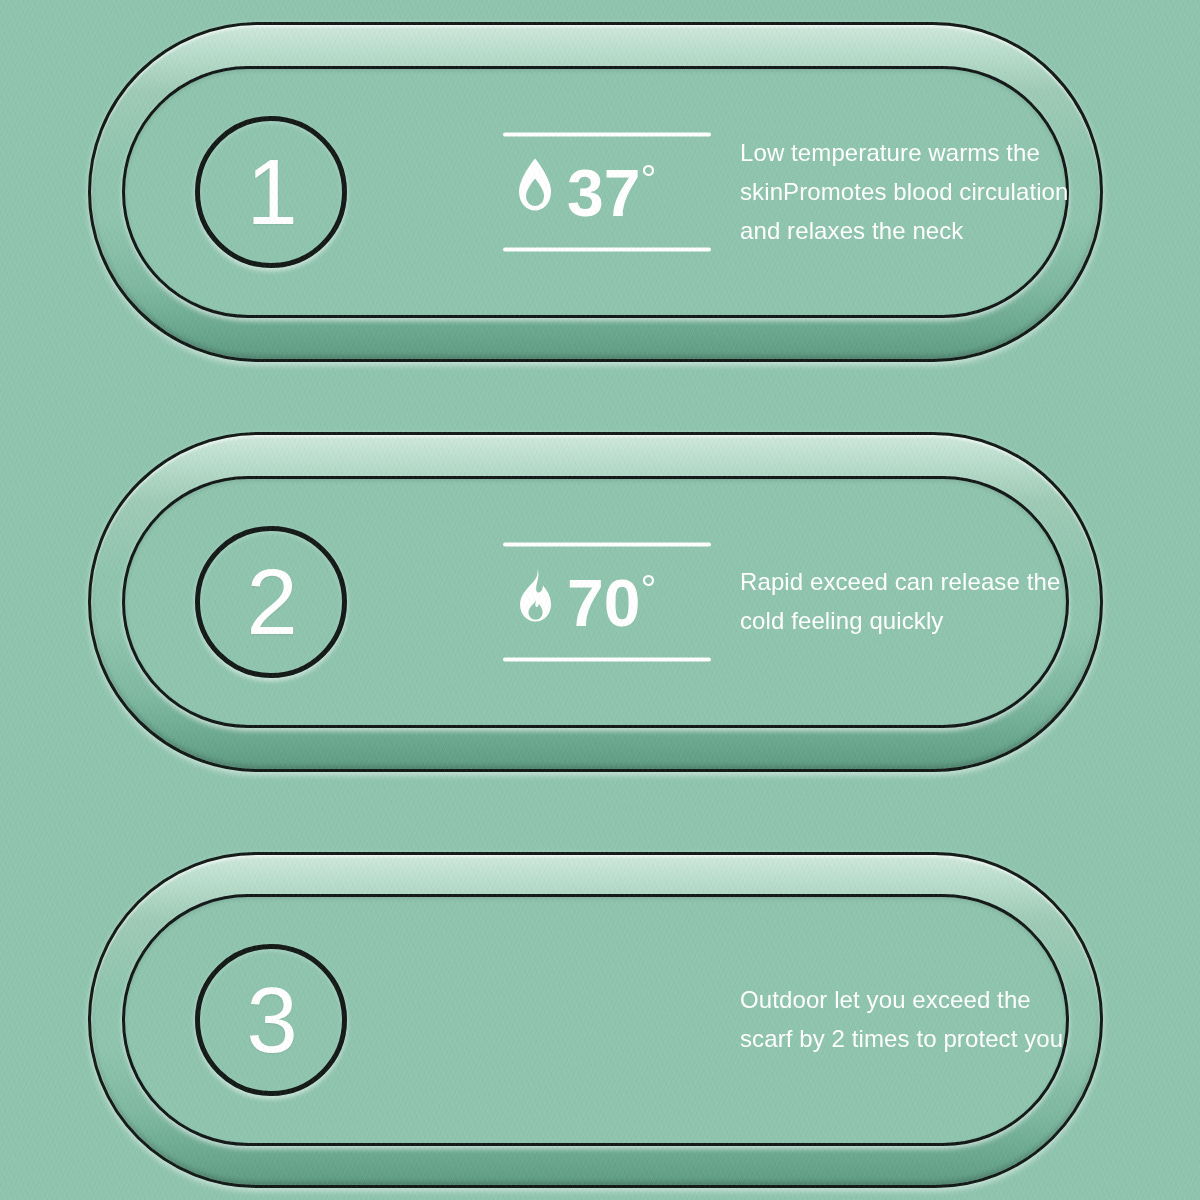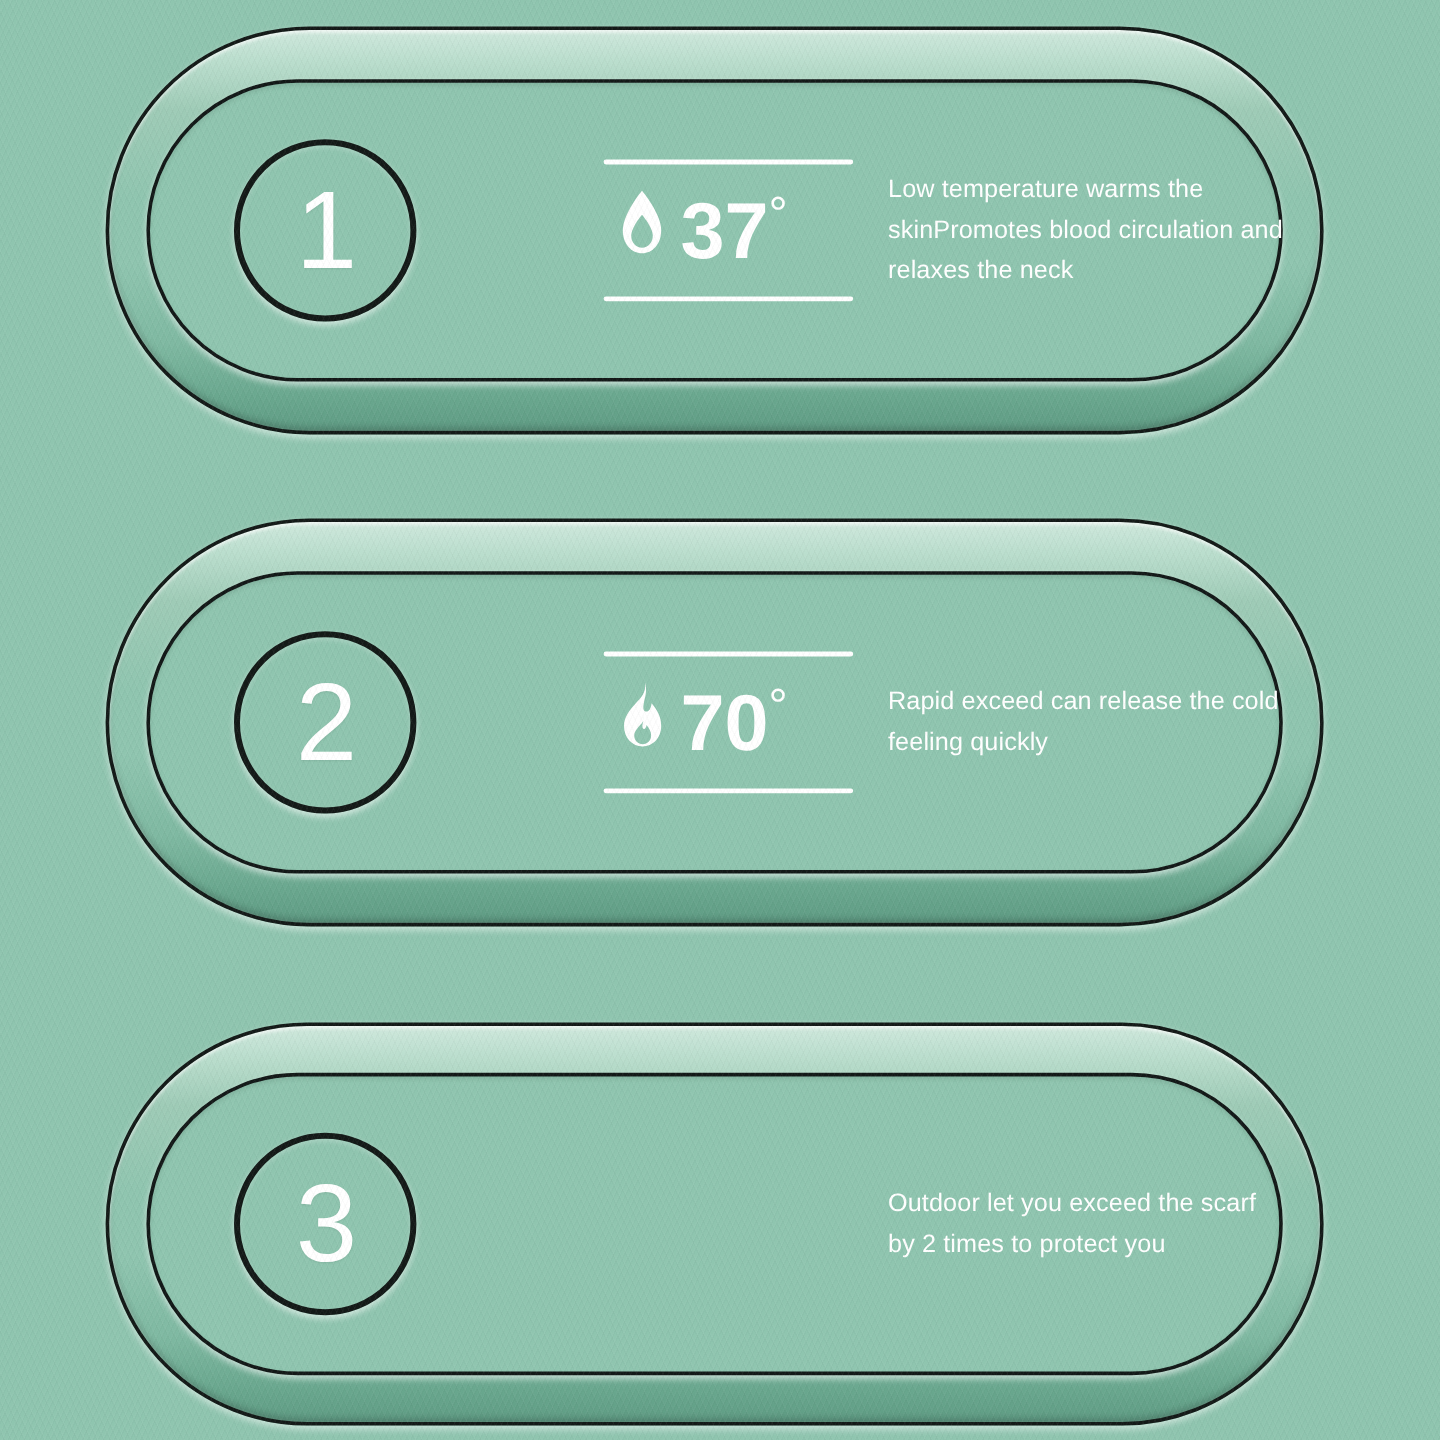--- a/index.html
+++ b/index.html
@@ -165,21 +165,21 @@
   }
 
   
   .desc {
     position: absolute;
     left: 615px;
     top: 50%;
     transform: translateY(-50%);
     width: 345px;
     color: #ffffff;
-    font-size: 21px;
+    font-size: 24px;
     font-weight: 400;
     line-height: 1.62;
     letter-spacing: .1px;
   }
 
   .card-2 .desc { width: 350px; }
   .card-3 .desc { width: 330px; }
 </style>
 </head>
 <body>

